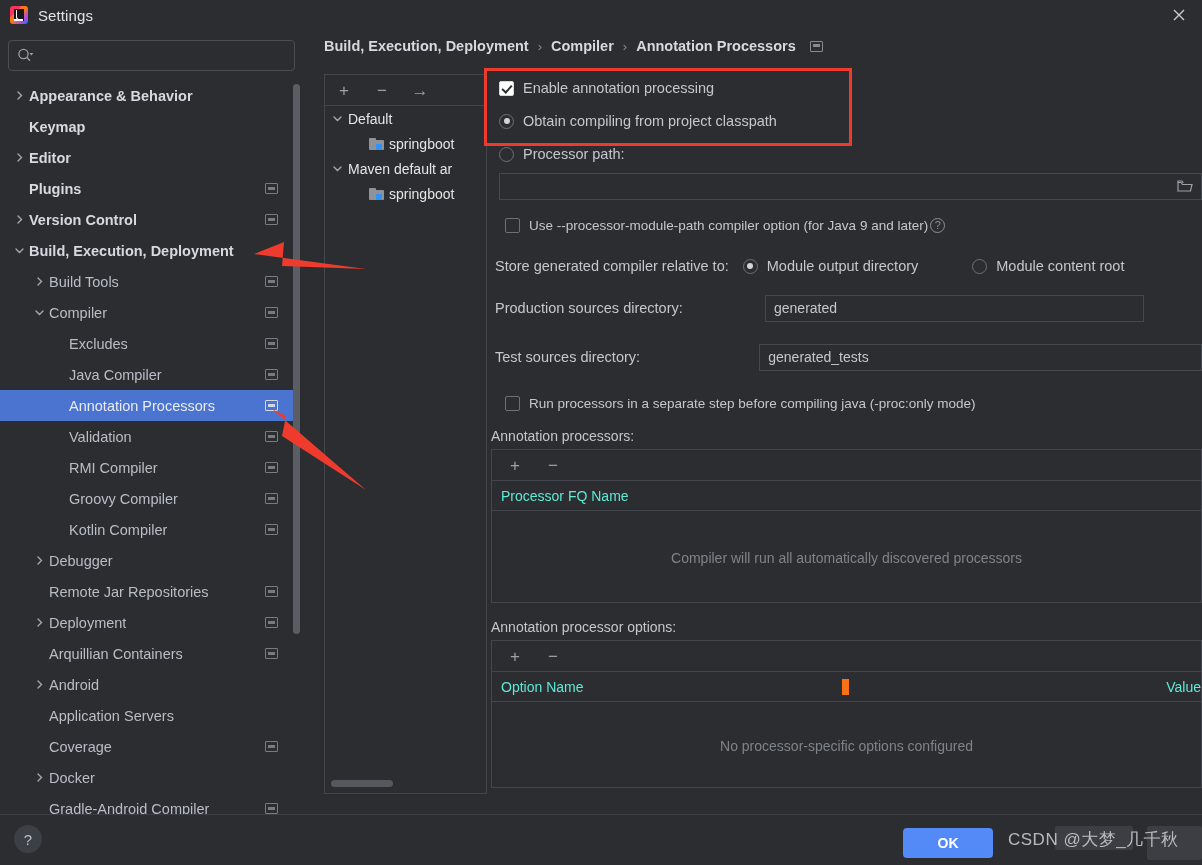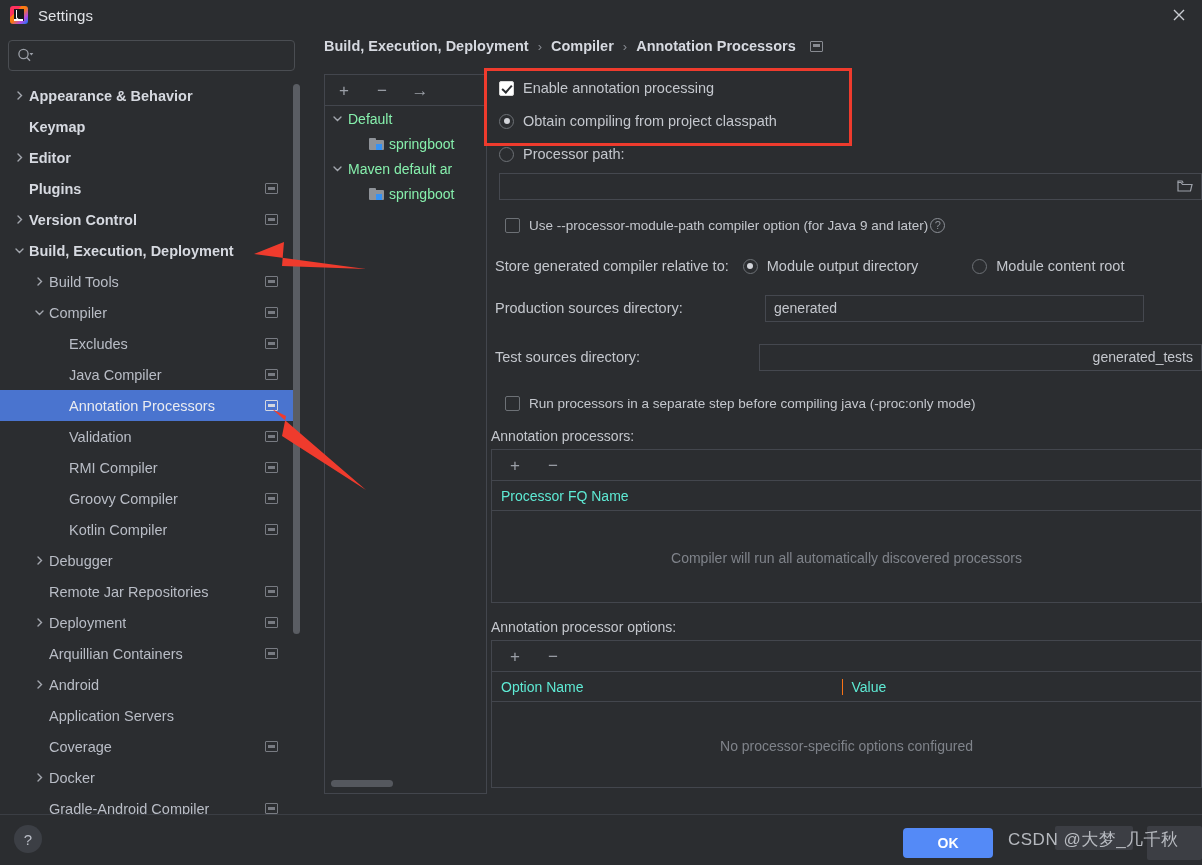--- a/index.html
+++ b/index.html
@@ -244,21 +244,21 @@
     color: #9ca0a8;
     font-size: 17px;
     line-height: 1;
   }
   .module-row {
     height: 25px;
     display: flex;
     align-items: center;
     white-space: nowrap;
     font-size: 14px;
-    color: #86efac;
+    color: #e5e5e5;
   }
   .module-row.group { padding-left: 4px; }
   .module-row.child { padding-left: 44px; }
   .mod-arrow {
     width: 16px;
     display: flex;
     align-items: center;
     justify-content: center;
     margin-right: 3px;
   }
@@ -397,21 +397,21 @@
   }
   .tbl-head {
     height: 29px;
     display: flex;
     align-items: center;
     border-bottom: 1px solid #43464d;
     font-size: 14px;
     color: #5eead4;
   }
   .tbl-head .th { padding-left: 9px; box-sizing: border-box; }
-  .tbl-head .th + .th { border-left: 1px solid #f97316; }
+  .tbl-head .th + .th { border-left: 7px solid #f97316; text-align: right; }
   .tbl-empty {
     display: flex;
     align-items: center;
     justify-content: center;
     color: #7f838a;
     font-size: 14px;
   }
 
   
   .bottombar {
@@ -789,21 +789,21 @@
 
       <div class="row" style="height:30px;margin-left:5px;margin-top:14px;">
         <span class="sec-label" style="width:270px;font-size:14.5px;">Production sources directory:</span>
         <span class="field" style="width:379px;">
           <span>generated</span>
         </span>
       </div>
 
       <div class="row" style="height:30px;margin-left:5px;margin-top:19px;">
         <span class="sec-label" style="width:270px;font-size:14.5px;">Test sources directory:</span>
-        <span class="field" style="width:452px;justify-content:flex-end;">
+        <span class="field" style="width:452px;">
           <span>generated_tests</span>
         </span>
       </div>
 
       <div class="row" style="height:26px;margin-left:15px;margin-top:18px;">
         <span class="cb"></span>
         <span class="opt-label sm">Run processors in a separate step before compiling java (-proc:only mode)</span>
       </div>
 
       <div style="margin-left:1px;margin-top:12px;" class="sec-label">Annotation processors:</div>

